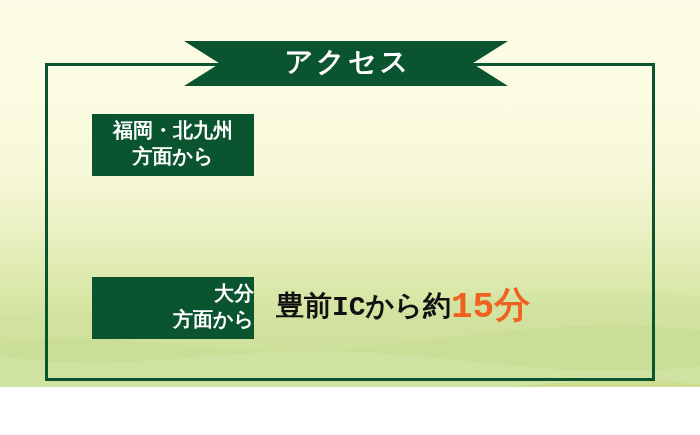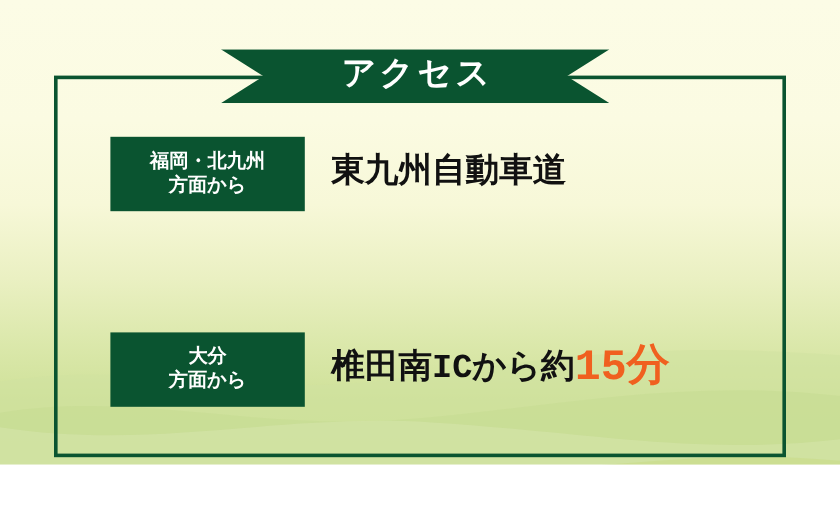--- a/index.html
+++ b/index.html
@@ -71,38 +71,39 @@
     display: flex;
     align-items: center;
   }
   .row-1 { left: 92px; top: 114px; }
   .row-3 { left: 92px; top: 277px; }
 
   .tag {
     background: #0a5430;
     color: #ffffff;
     text-align: center;
-    font-size: 16px;
+    font-size: 20px;
     font-weight: bold;
     line-height: 1.28;
     box-sizing: border-box;
     display: flex;
     flex-direction: column;
     justify-content: center;
     align-items: center;
   }
   .tag-1 {
     width: 162px;
     height: 62px;
     letter-spacing: 0px;
   }
   .tag-3 {
     width: 162px;
     height: 62px;
     letter-spacing: 0px;
+    align-items: flex-end;
   }
   .tag-line { display: block; white-space: nowrap; }
 
   .maintext {
     margin-left: 22px;
     color: #111111;
     font-weight: bold;
     white-space: nowrap;
   }
   .line-a {
@@ -165,30 +166,29 @@
   <div class="banner">
     <span class="banner-title">アクセス</span>
   </div>
 
   <div class="row row-1">
     <div class="tag tag-1">
       <span class="tag-line">福岡・北九州</span>
       <span class="tag-line">方面から</span>
     </div>
     <div class="maintext">
-      <div class="line-a">東九州自動車道</div>
     </div>
   </div>
 
 
   <div class="row row-3">
     <div class="tag tag-3">
       <span class="tag-line">大分</span>
       <span class="tag-line">方面から</span>
     </div>
     <div class="maintext">
       <div class="line-b">
-        <span>椎田南ICから約</span><span class="big-orange">15分</span>
+        <span>豊前ICから約</span><span class="big-orange">15分</span>
       </div>
     </div>
   </div>
 
 </div>
 
 </body></html>

